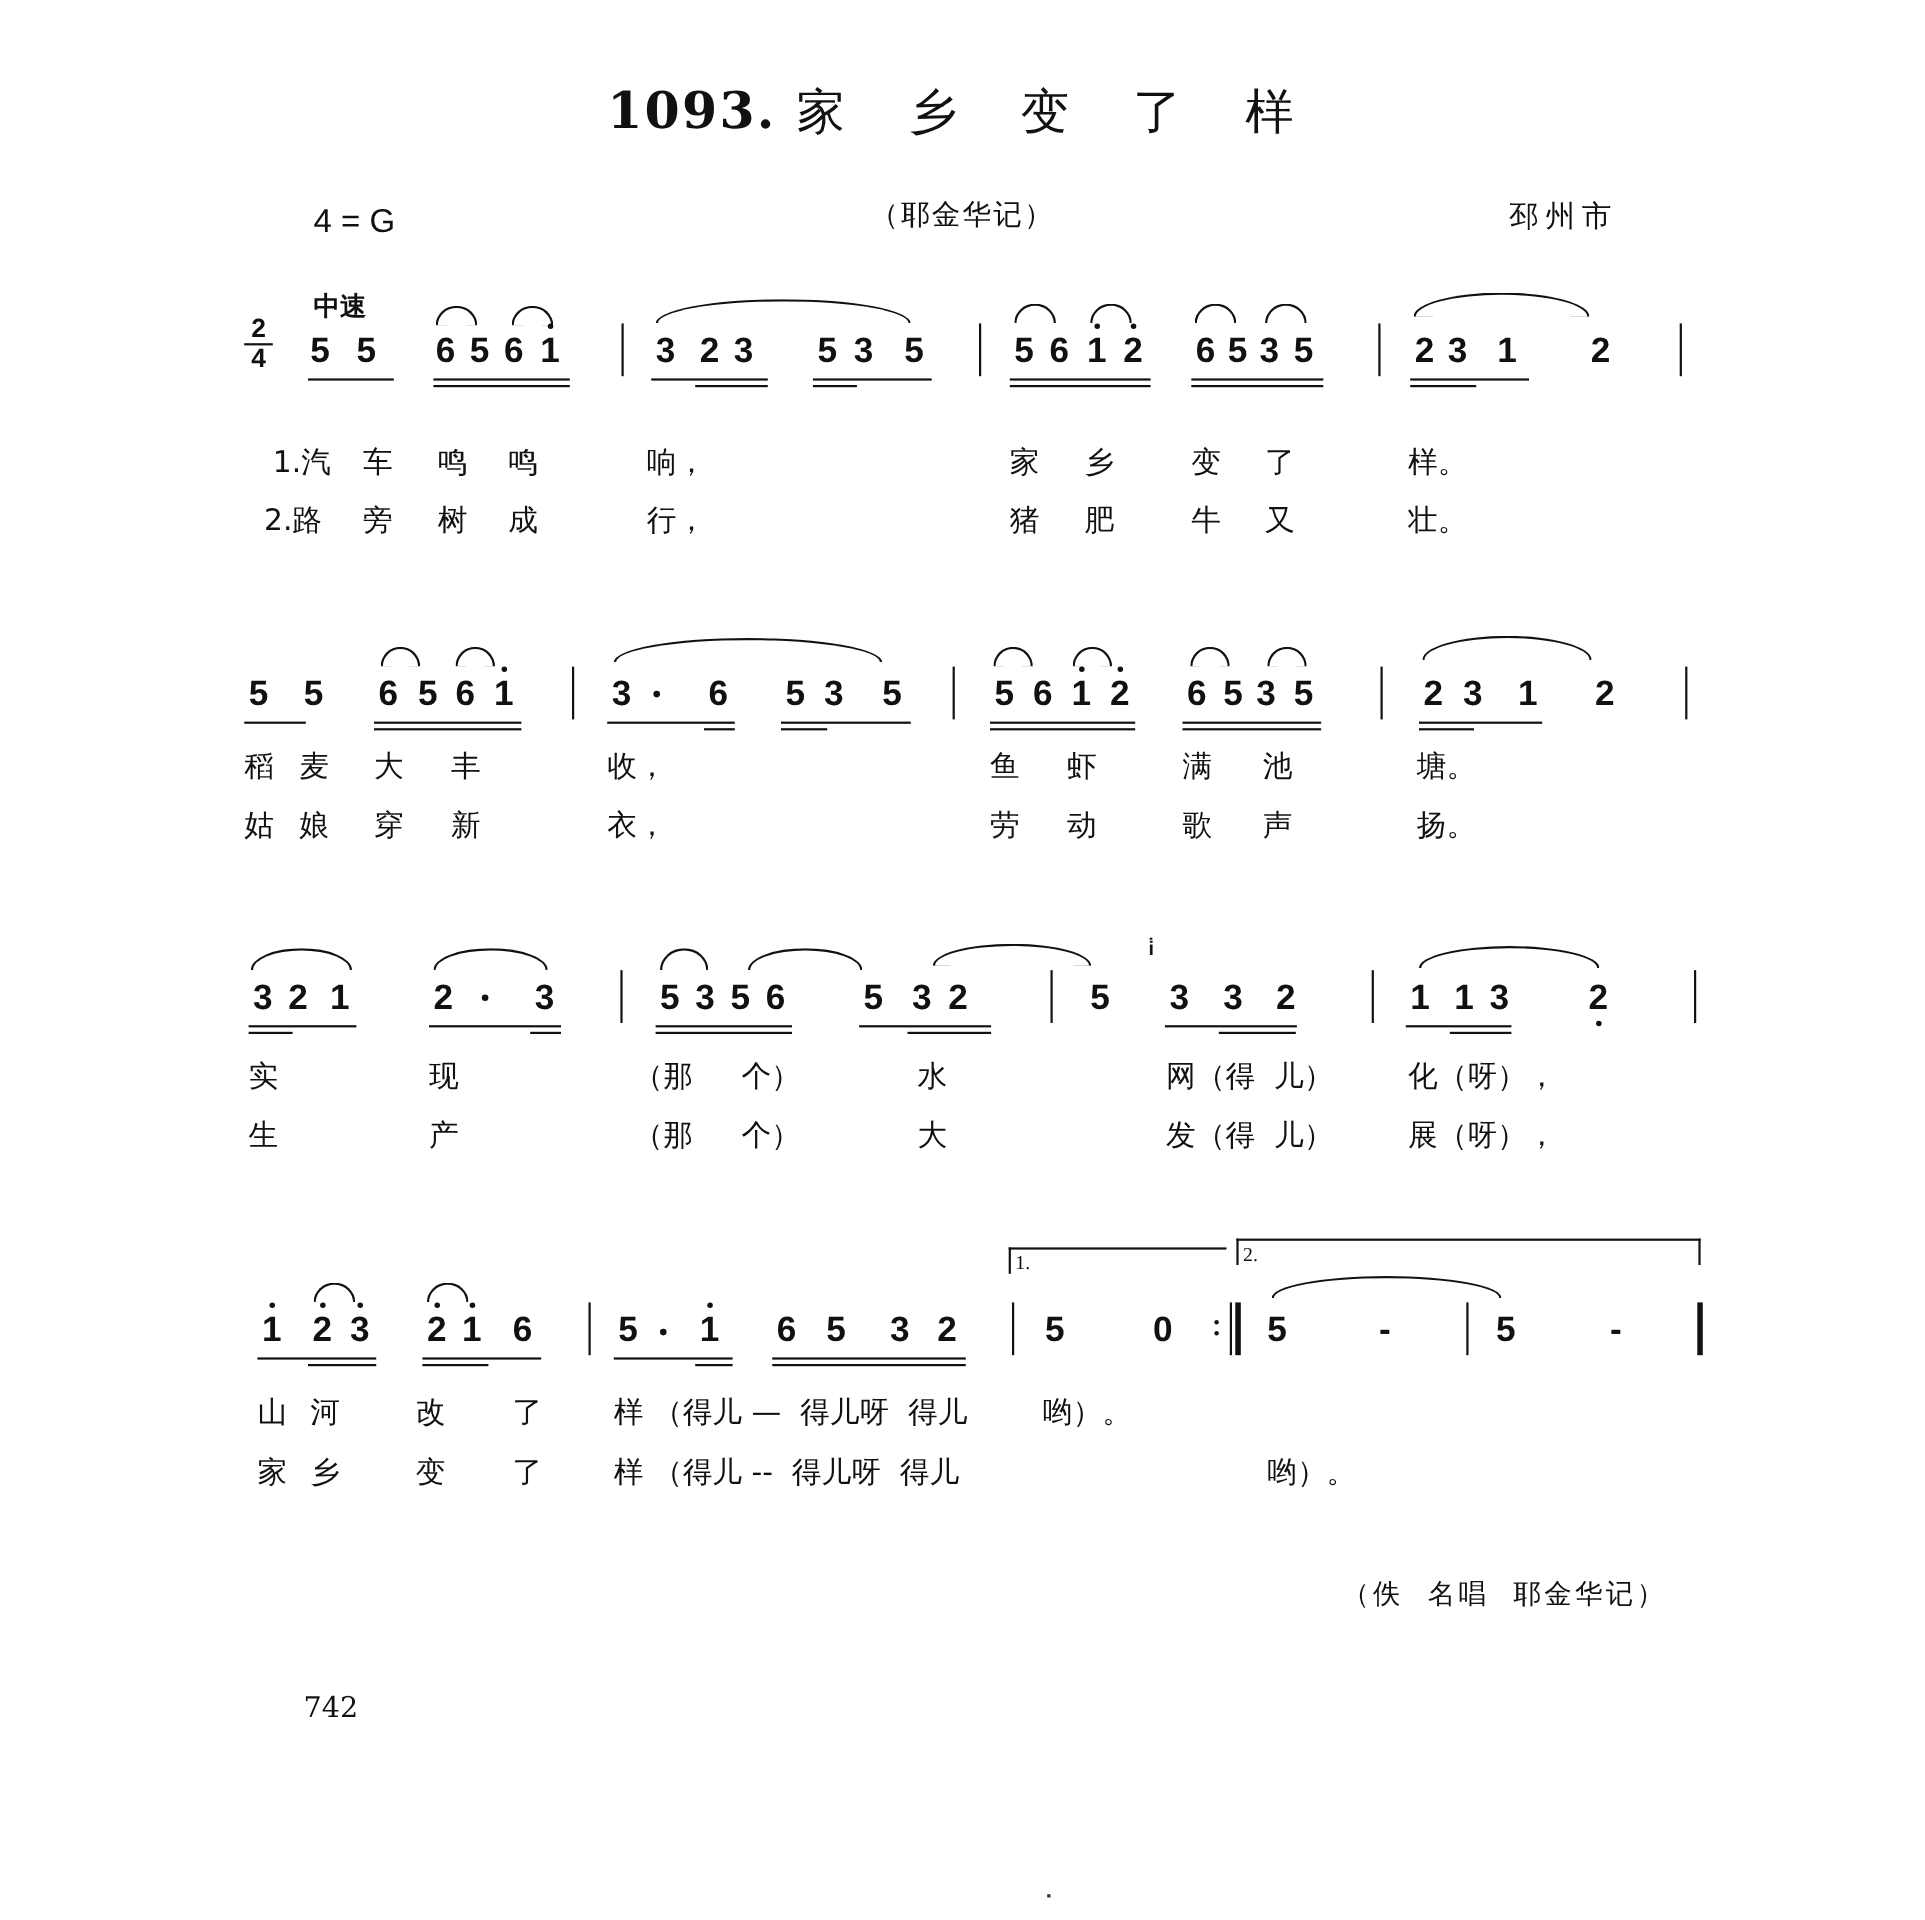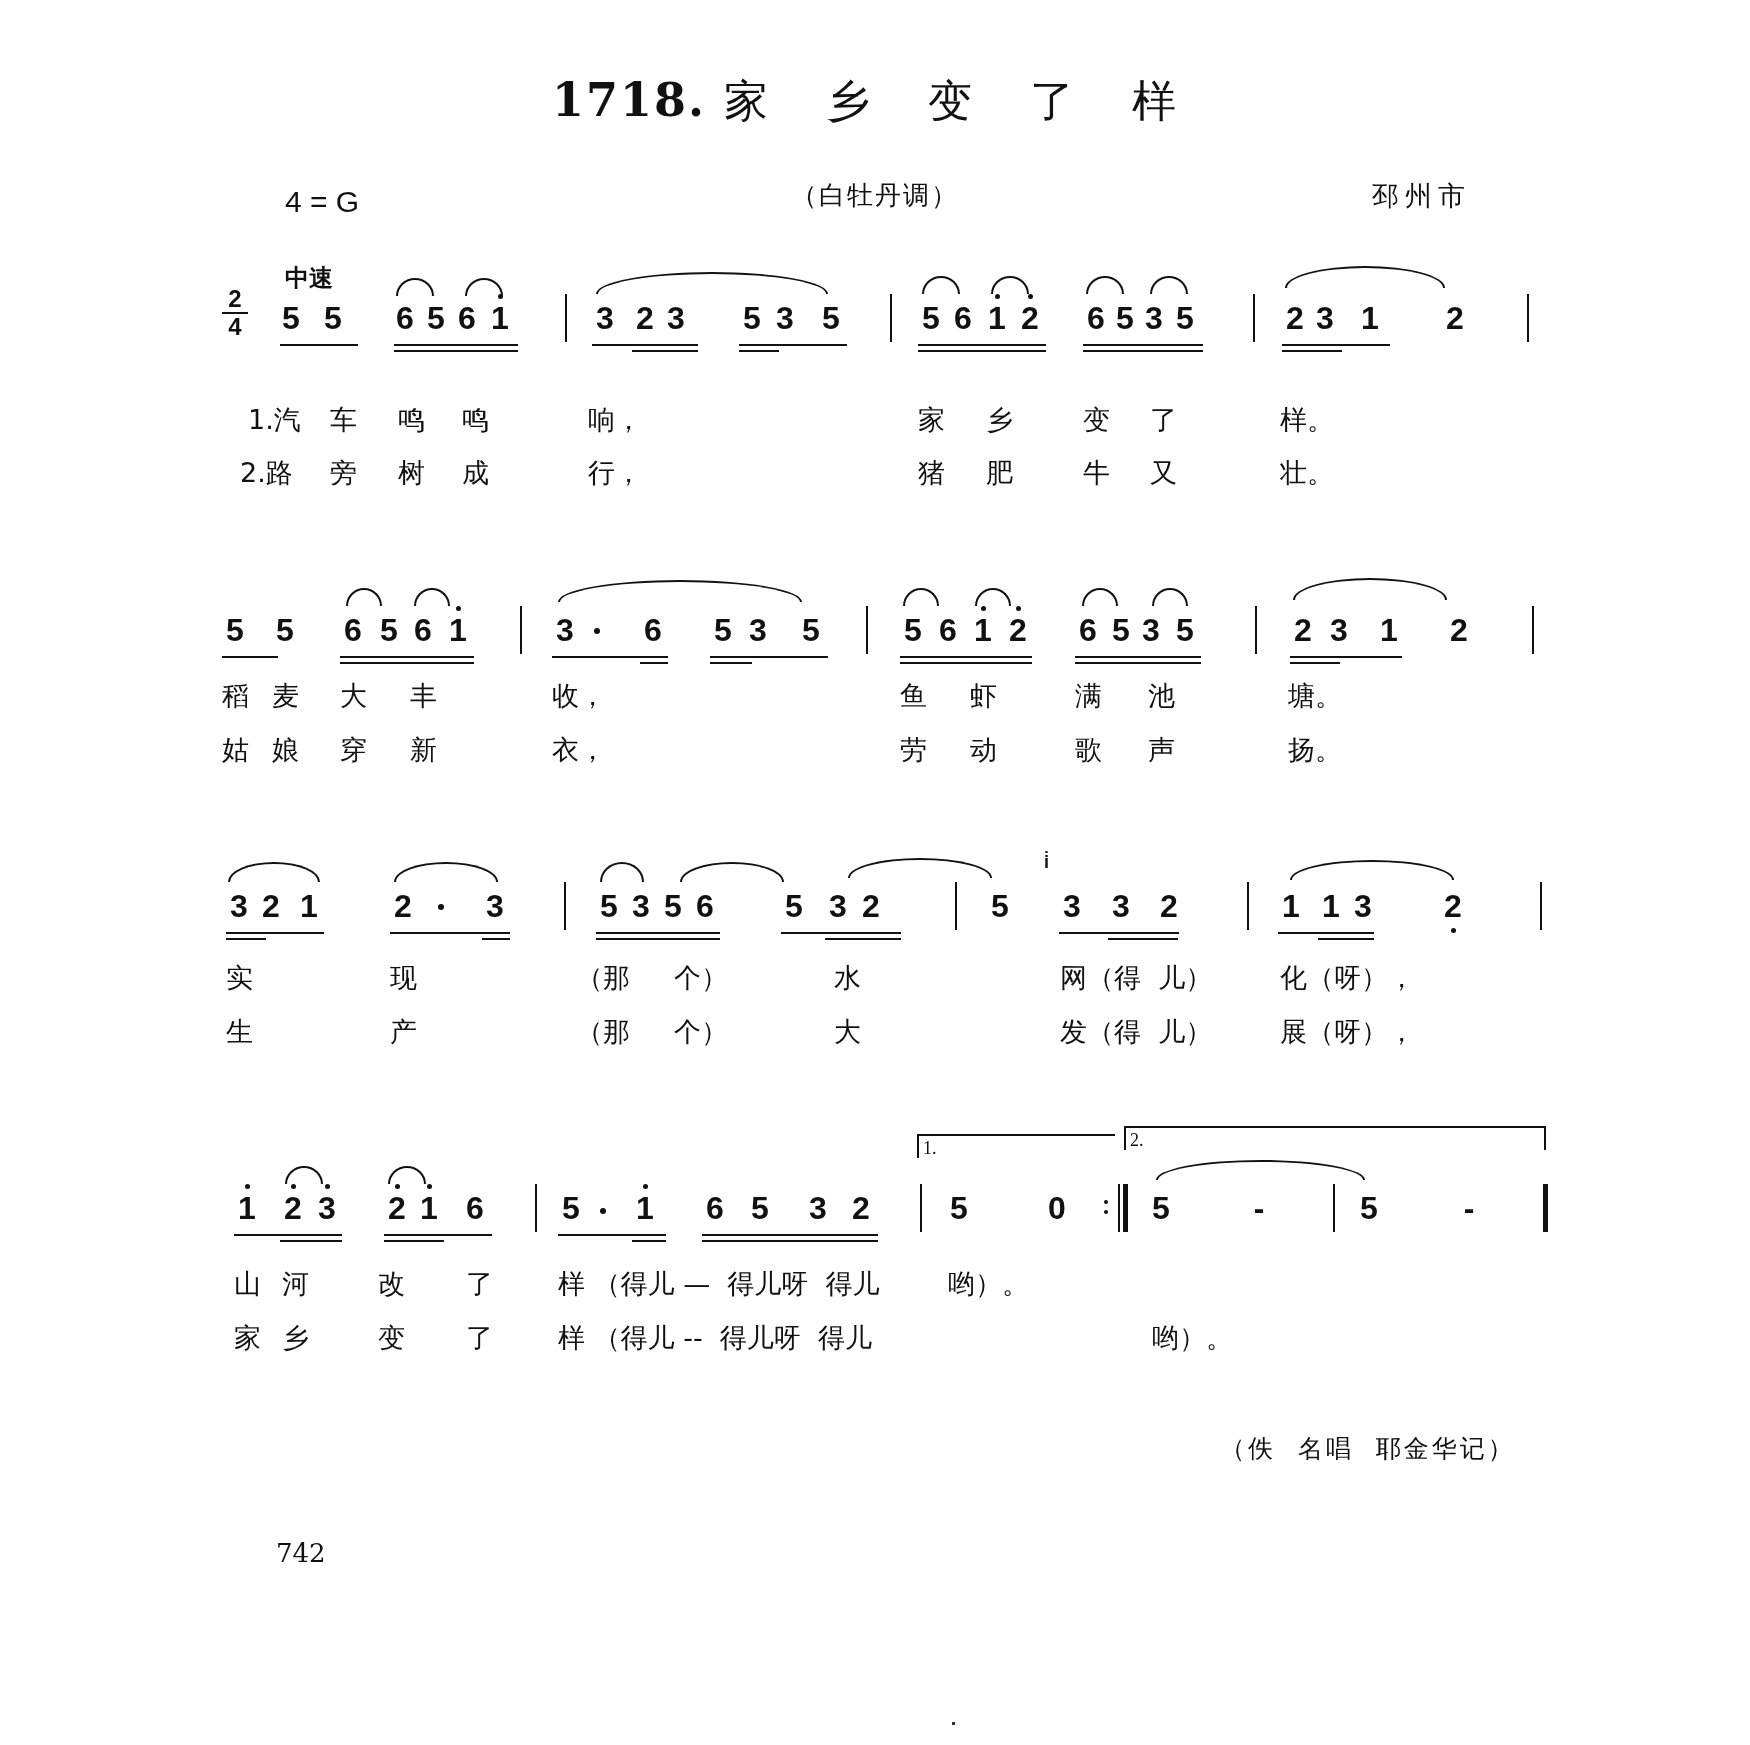--- a/index.html
+++ b/index.html
@@ -36,25 +36,25 @@
   .repeat-dots i { display: block; width: 4px; height: 4px; background: #111; border-radius: 50%; margin: 6px 0; }
 
   .credit { left: 1220px; top: 1432px; font-size: 25px; letter-spacing: 3px; white-space: pre; }
   .pageno { left: 276px; top: 1538px; font-family: "DejaVu Serif", "Liberation Serif", serif; font-size: 26px; }
   .speck { left: 952px; top: 1722px; width: 3px; height: 3px; background: #333; }
 </style>
 </head>
 <body>
 
 <div class="abs title">
-  <span>1718.</span>
+  <span>1093.</span>
   <span class="hanzi">家 乡 变 了 样</span>
 </div>
 <div class="abs key">4 = G</div>
-<div class="abs subtitle">（白牡丹调）</div>
+<div class="abs subtitle">（耶金华记）</div>
 <div class="abs origin">邳州市</div>
 <div class="abs tempo">中速</div>
 
 <div id="score">
     <div class="row" style="top: 300px;">
       <div class="timesig" style="left: 222px; top: -14px;">
         <span class="num">2</span>
         <span class="den">4</span>
       </div>
       <div class="note" style="left: 278px; top: 0px;">5</div>

